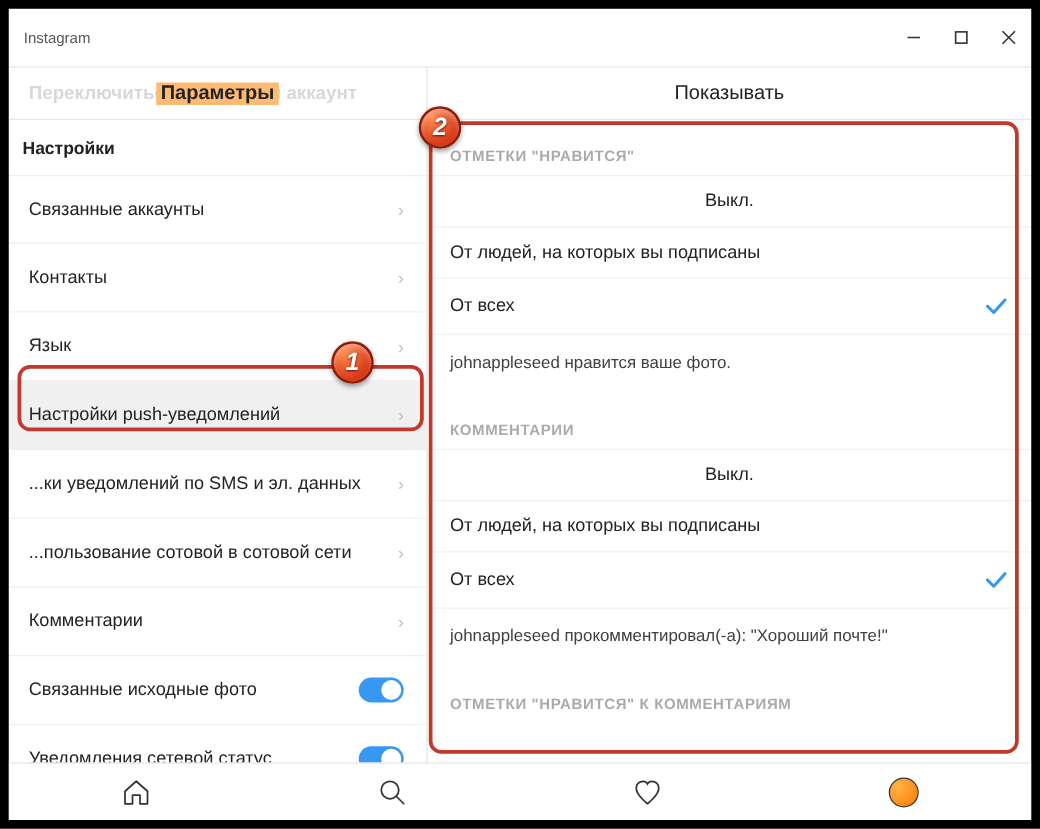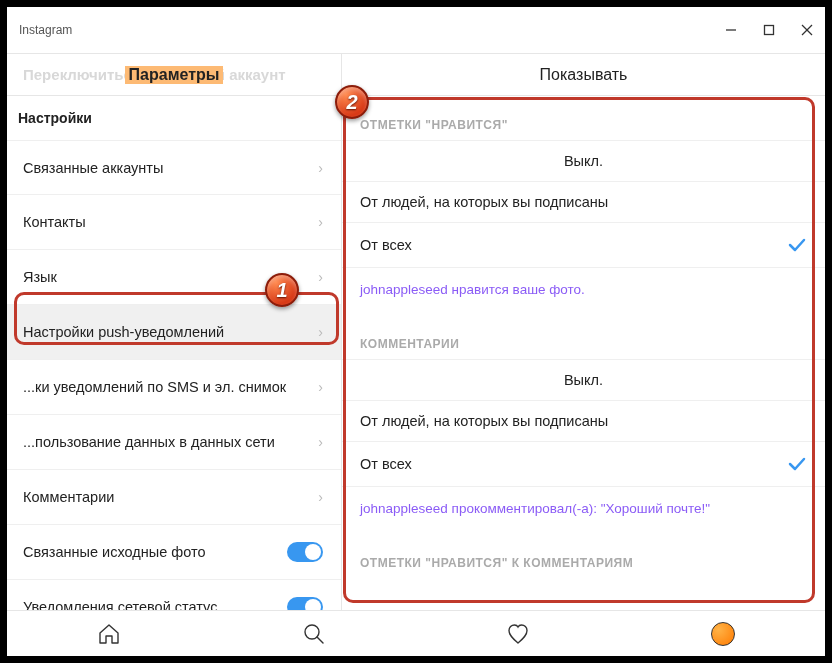--- a/index.html
+++ b/index.html
@@ -20,21 +20,21 @@
   .chevron { color: #bbb; font-size: 14px; }
   .side-item.selected { background: #f0f0f0; }
   .toggle { width: 36px; height: 20px; border-radius: 10px; background: #3897f0; position: relative; }
   .toggle::after { content: ""; position: absolute; right: 2px; top: 2px; width: 16px; height: 16px; border-radius: 50%; background: #fff; }
   .content { flex: 1; overflow: hidden; padding: 0; position: relative; }
   .content-scroll { position: absolute; inset: 0; overflow-y: auto; padding: 0 0 10px 0; }
   .section-title { font-size: 12px; font-weight: 600; color: #aaa; letter-spacing: 0.5px; padding: 22px 18px 8px 18px; text-transform: uppercase; }
   .option-row { display: flex; align-items: center; justify-content: space-between; padding: 12px 18px; font-size: 14.5px; color: #222; border-bottom: 1px solid #efefef; cursor: pointer; }
   .option-row.first { border-top: 1px solid #efefef; justify-content: center; }
   .check { color: #3897f0; }
-  .hint { font-size: 13.5px; color: #8b5cf6; padding: 14px 18px 18px 18px; }
+  .hint { font-size: 13.5px; color: #404040; padding: 14px 18px 18px 18px; }
   .bottombar { position: absolute; left: 0; right: 0; bottom: 0; height: 46px; border-top: 1px solid #e6e6e6; display: flex; align-items: center; justify-content: space-around; background: #fff; }
   .nav-btn { width: 26px; height: 26px; display: flex; align-items: center; justify-content: center; cursor: pointer; }
   .profile-dot { width: 24px; height: 24px; border-radius: 50%; background: radial-gradient(circle at 30% 30%, #ffb347, #ff7a00); border: 1px solid #333; }
   .annot-frame-1 { position: absolute; left: 7px; top: 285px; width: 325px; height: 53px; border: 3px solid #c0392b; border-radius: 10px; pointer-events: none; z-index: 40; }
   .annot-frame-2 { position: absolute; left: 336px; top: 90px; width: 472px; height: 506px; border: 3px solid #c0392b; border-radius: 10px; pointer-events: none; z-index: 40; }
   .badge { position: absolute; width: 34px; height: 34px; border-radius: 50%; background: radial-gradient(circle at 30% 25%, #ff8a50, #d83a17 70%); border: 2px solid #8b1d0b; display: flex; align-items: center; justify-content: center; color: #fff; font-weight: 700; font-size: 20px; font-style: italic; box-shadow: 0 2px 4px rgba(0,0,0,0.4), inset 0 3px 4px rgba(255,255,255,0.35); z-index: 50; text-shadow: 0 1px 2px #5a1005; pointer-events: none; }
   .badge-1 { left: 258px; top: 266px; }
   .badge-2 { left: 328px; top: 78px; }
   .ghost-header { position: absolute; left: 16px; top: 12px; font-size: 15px; color: #d8d8d8; z-index: 0; white-space: nowrap; }
   svg { display: block; }
@@ -89,25 +89,25 @@
     </div>
     <div class="side-item">
       <span>Язык</span>
       <span class="chevron">›</span>
     </div>
     <div class="side-item selected">
       <span>Настройки push-уведомлений</span>
       <span class="chevron">›</span>
     </div>
     <div class="side-item">
-      <span>...ки уведомлений по SMS и эл. снимок</span>
+      <span>...ки уведомлений по SMS и эл. данных</span>
       <span class="chevron">›</span>
     </div>
     <div class="side-item">
-      <span>...пользование данных в данных сети</span>
+      <span>...пользование сотовой в сотовой сети</span>
       <span class="chevron">›</span>
     </div>
     <div class="side-item">
       <span>Комментарии</span>
       <span class="chevron">›</span>
     </div>
     <div class="side-item">
       <span>Связанные исходные фото</span>
       <span class="toggle"></span>
     </div>

